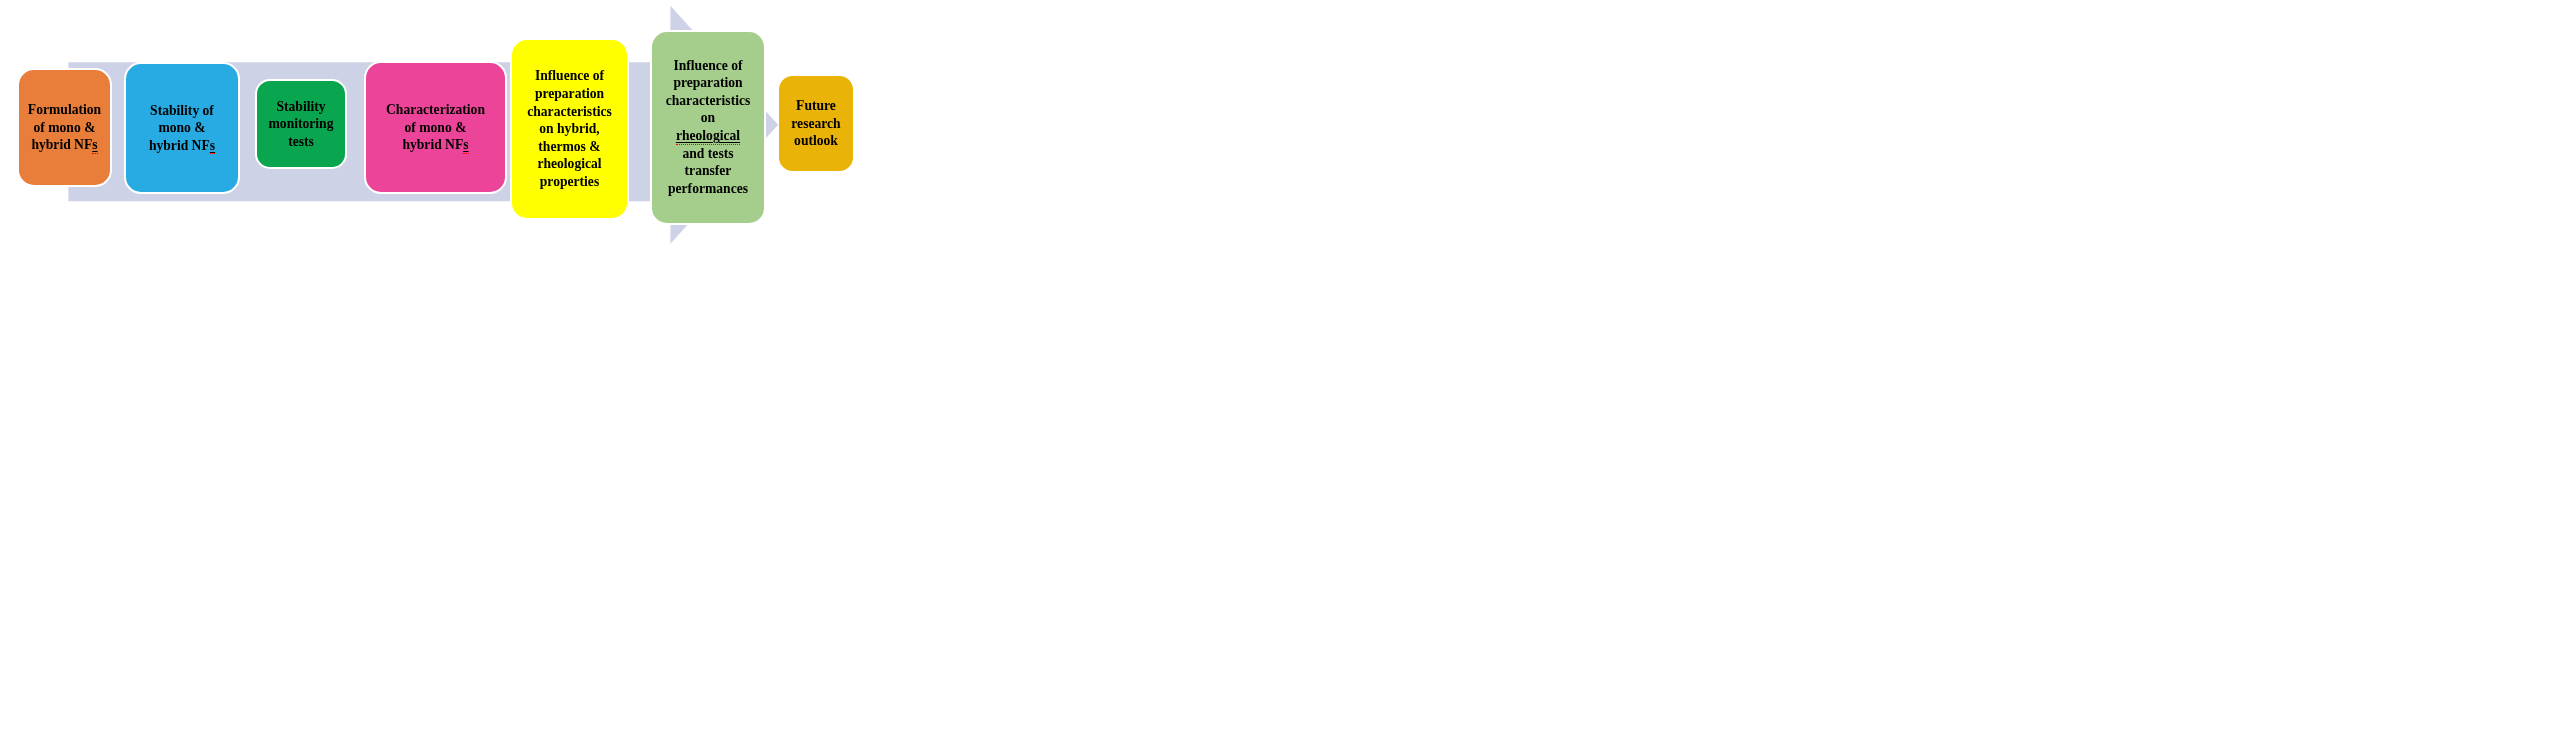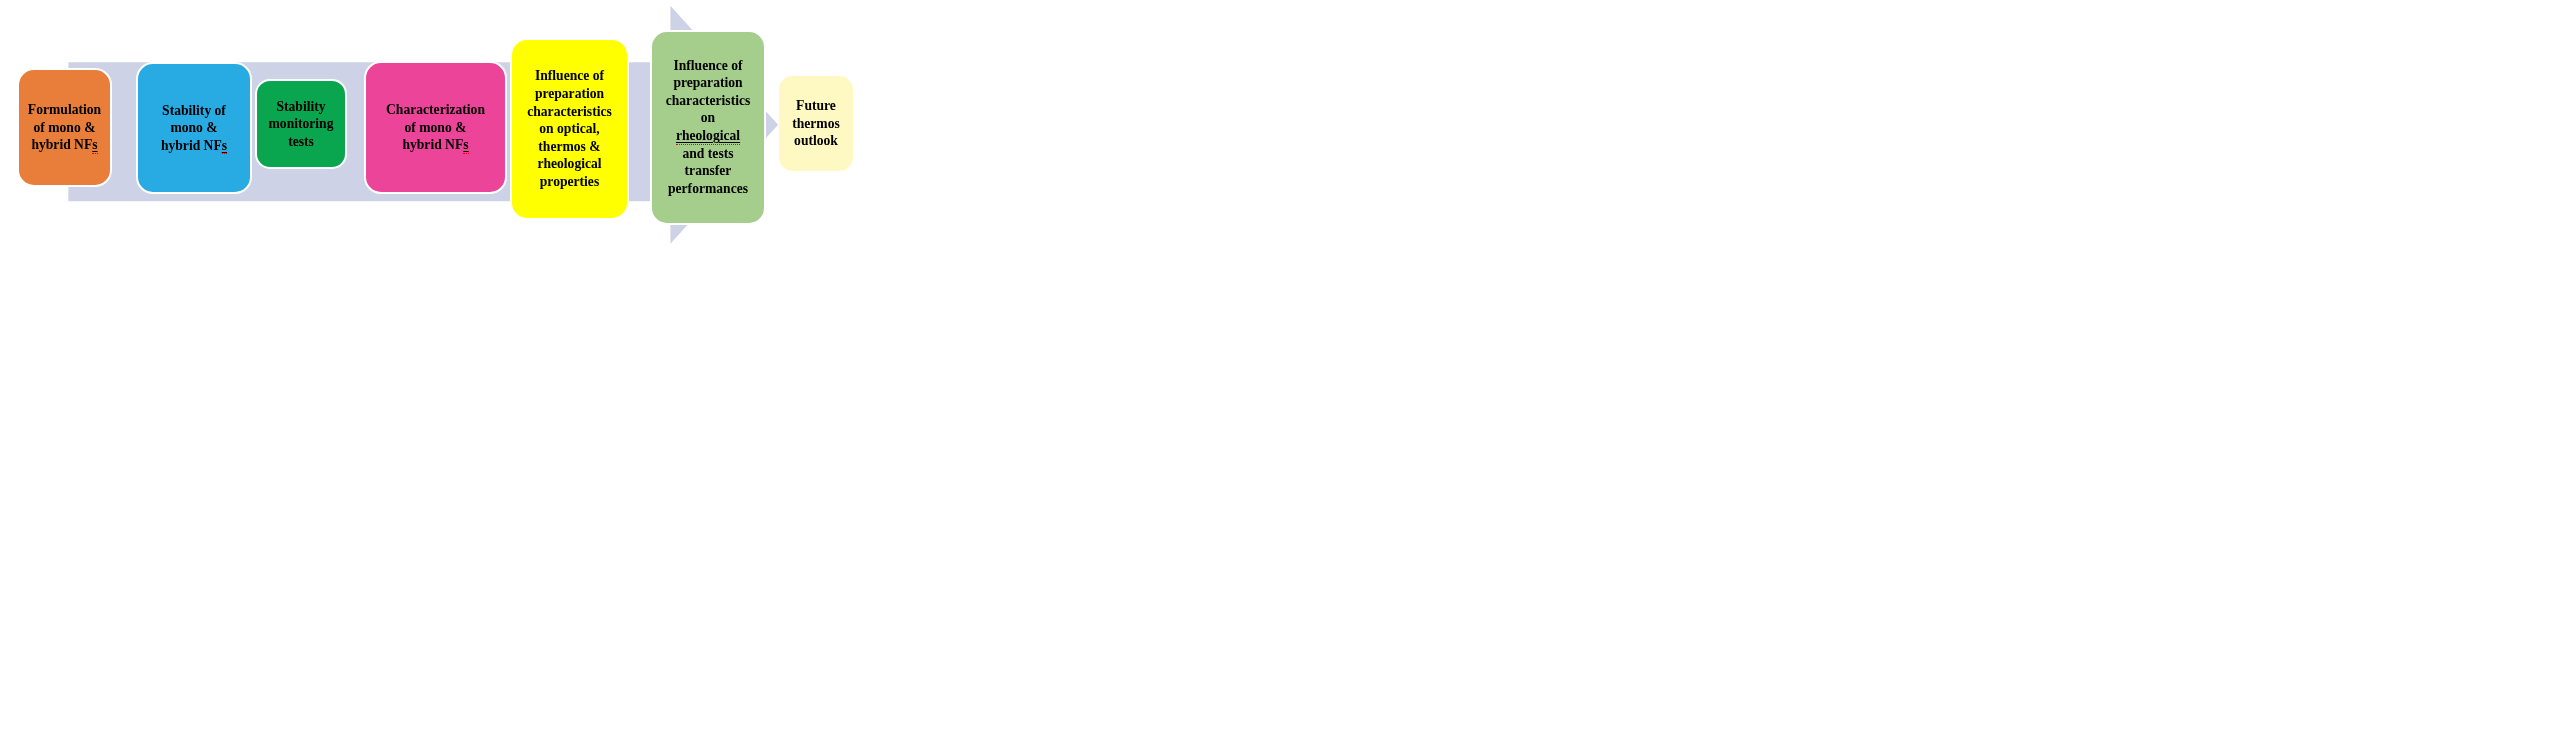--- a/index.html
+++ b/index.html
@@ -27,21 +27,21 @@
     flex-direction: column;
     justify-content: center;
     align-items: center;
     text-align: center;
     color: #000000;
     font-weight: bold;
     font-size: 13.6px;
     line-height: 17.6px;
   }
   .b1 { left: 17px;    top: 68px; width: 95px; height: 119px; }
-  .b2 { left: 124px;  top: 62px; width: 116px; height: 132px; margin-left: 12px; }
+  .b2 { left: 124px;  top: 62px; width: 116px; height: 132px; }
   .b3 { left: 255px;  top: 79px; width: 92px; height: 90px; border-radius: 15px; }
   .b4 { left: 364px;  top: 61px; width: 143px; height: 133px; }
   .b5 { left: 510px;  top: 38px;  width: 119px; height: 182px; }
   .b6 { left: 650px; top: 29.5px;  width: 116px; height: 195px; }
   .b7 { left: 779px; top: 76px; width: 74px; height: 95px; border: none; border-radius: 13.6px; }
   .line { white-space: nowrap; }
   .spell {
     text-decoration-line: underline;
     text-decoration-color: #000000;
     text-decoration-thickness: 1.1px;
@@ -80,37 +80,37 @@
   <div class="box b4" style="background: rgb(236, 68, 152);">
     <div class="line">Characterization</div>
     <div class="line">of mono &amp;</div>
     <div class="line"><span>hybrid NF</span><span class="spell">s</span></div>
   </div>
 
   <div class="box b5" style="background: rgb(255, 255, 0);">
     <div class="line">Influence of</div>
     <div class="line">preparation</div>
     <div class="line">characteristics</div>
-    <div class="line">on optical,</div>
+    <div class="line">on hybrid,</div>
     <div class="line">thermos &amp;</div>
     <div class="line">rheological</div>
     <div class="line">properties</div>
   </div>
 
   <div class="box b6" style="background: rgb(165, 205, 140);">
     <div class="line">Influence of</div>
     <div class="line">preparation</div>
     <div class="line">characteristics</div>
     <div class="line">on</div>
     <div class="line"><span class="spell">rheological</span></div>
     <div class="line">and tests</div>
     <div class="line">transfer</div>
     <div class="line">performances</div>
   </div>
 
-  <div class="box b7" style="background: #fef9c3;">
+  <div class="box b7" style="background: #eab308;">
     <div class="line">Future</div>
-    <div class="line">thermos</div>
+    <div class="line">research</div>
     <div class="line">outlook</div>
   </div>
 
 </div>
 
 
 </body></html>

